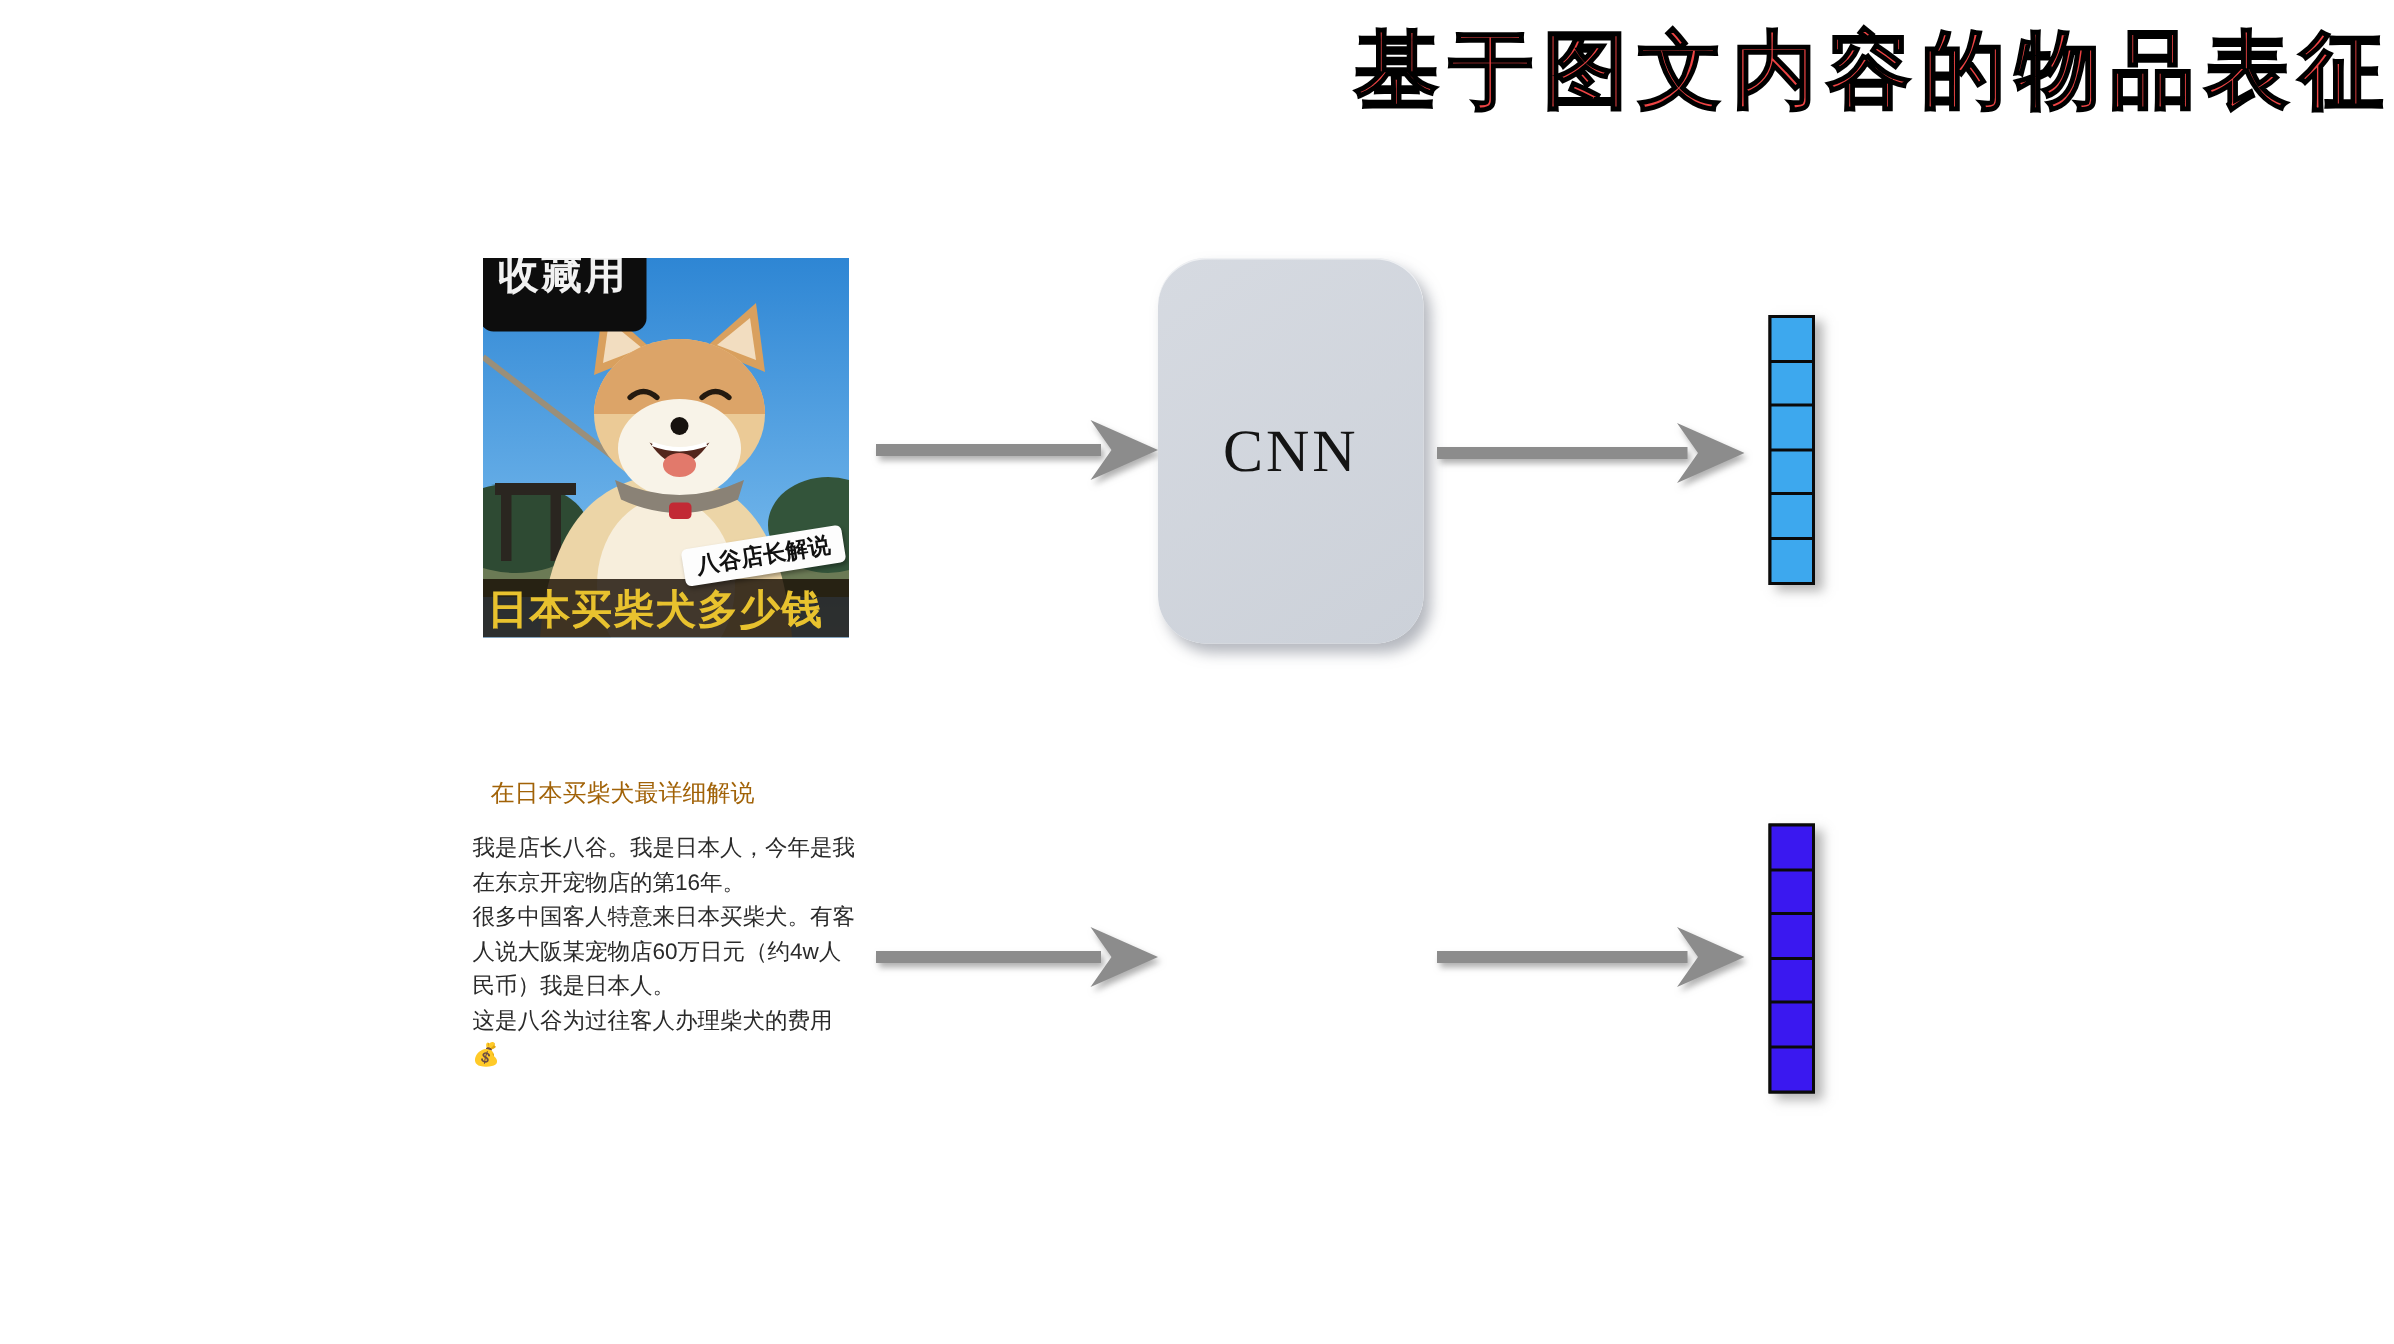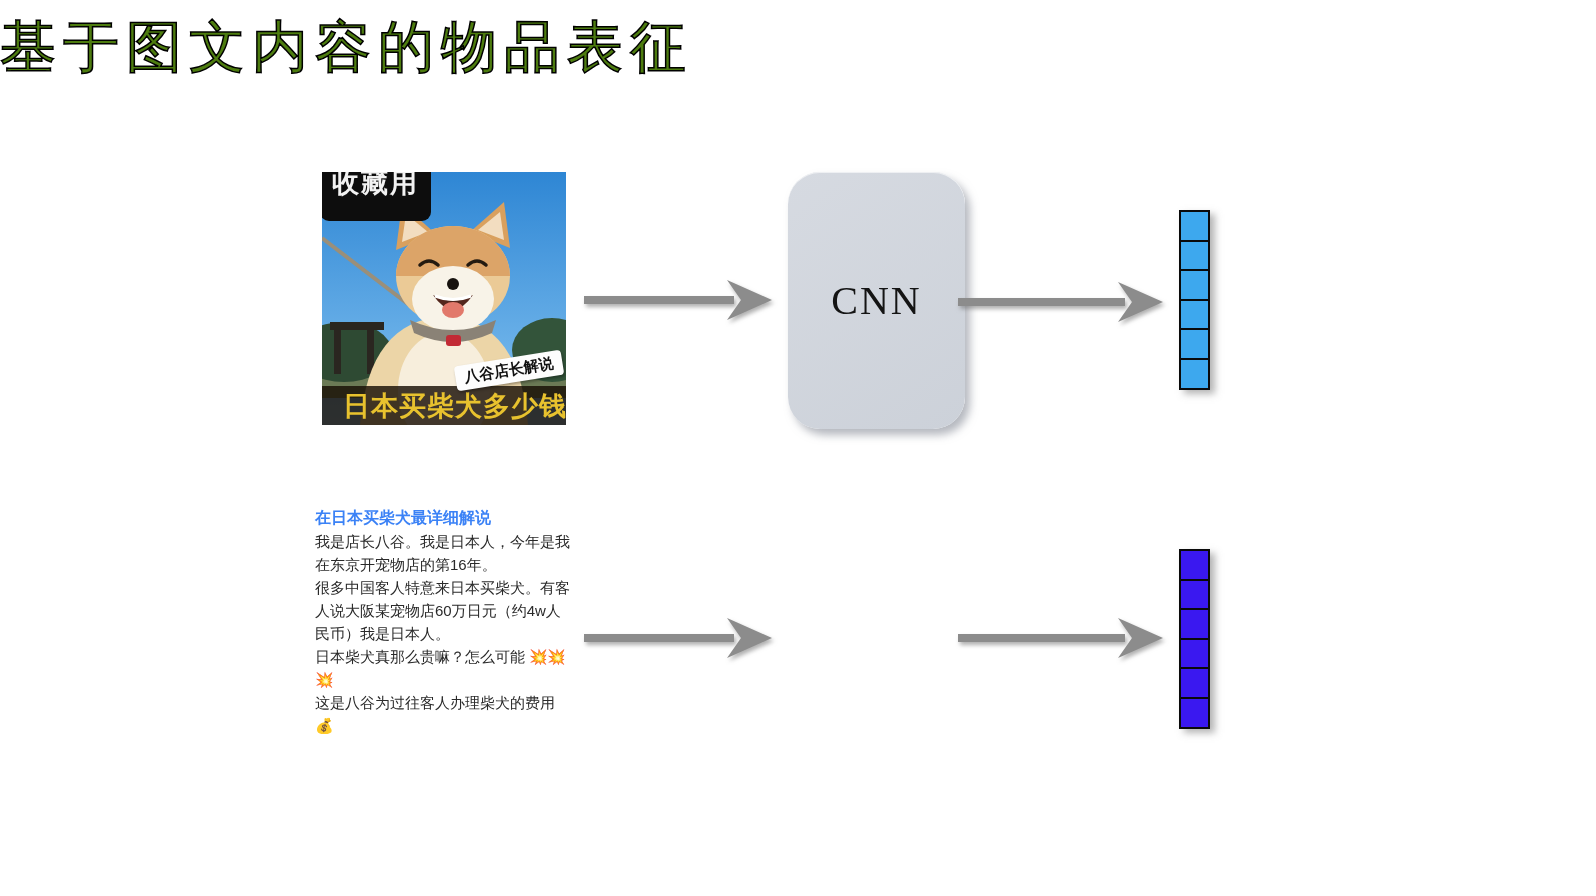--- a/index.html
+++ b/index.html
@@ -2,23 +2,23 @@
 <html><head>
 <meta charset="utf-8">
 <style>
   html,body{margin:0;padding:0;background:#ffffff;}
   .stage{
     position:relative;width:1596px;height:896px;background:#ffffff;overflow:hidden;
     font-family:"Liberation Sans","DejaVu Sans",sans-serif;
   }
   
   .page-title{
-    position:absolute;top:10px;left:0;width:100%;text-align:left;
+    position:absolute;top:10px;left:0;width:100%;text-align:right;
     font-family:"DejaVu Serif","Liberation Serif",serif;
-    font-weight:400;font-size:56px;letter-spacing:7px;color:#4d7c0f;
+    font-weight:700;font-size:56px;letter-spacing:7px;color:#ef4444;
     -webkit-text-stroke:1.5px #000;
   }
   
   .image-card{
     position:absolute;left:322px;top:172px;width:244px;height:253px;
     overflow:hidden;background:#4a9be0;
   }
   .image-card svg{position:absolute;left:0;top:0;}
   .badge{
     position:absolute;left:-2px;top:-10px;z-index:3;
@@ -29,38 +29,38 @@
     position:absolute;right:3px;bottom:42px;z-index:3;
     background:#fdfdfd;color:#111;border-radius:4px;
     font-size:15px;font-weight:bold;padding:3px 9px;
     transform:rotate(-9deg);box-shadow:1px 2px 3px rgba(0,0,0,0.35);
     white-space:nowrap;
   }
   .caption-banner{
     position:absolute;left:0;bottom:0;width:100%;height:39px;z-index:2;
     background:rgba(24,15,5,0.82);
     color:#e8c22e;font-size:27px;font-weight:bold;letter-spacing:1px;
-    display:flex;align-items:center;padding-left:21px;box-sizing:border-box;
+    display:flex;align-items:center;padding-left:3px;box-sizing:border-box;
     white-space:nowrap;
   }
   
   .text-card{
     position:absolute;left:315px;top:506px;width:258px;
     color:#2a2a2a;font-size:15px;line-height:23px;
   }
-  .text-card .heading{font-weight:bold;color:#3b82f6;font-size:16px;line-height:24px;margin:0;}
+  .text-card .heading{font-weight:normal;color:#a16207;font-size:16px;line-height:24px;margin:12px;}
   .text-card p{margin:0;}
   
   .encoder-box{
     position:absolute;width:177px;height:257px;border-radius:32px;
     background:linear-gradient(145deg,#d6dae1 0%,#ccd1d9 100%);
     box-shadow:5px 6px 9px rgba(120,126,138,0.55), inset 0 1px 0 rgba(255,255,255,0.6);
     display:flex;align-items:center;justify-content:center;
     font-family:"Liberation Serif","DejaVu Serif",serif;
-    font-size:40px;color:#141414;letter-spacing:2px;margin-left:16px;
+    font-size:40px;color:#141414;letter-spacing:2px;
   }
   .cnn-box{left:772px;top:172px;}
   .bert-box{left:772px;top:505px;}
   
   .arrow{position:absolute;filter:drop-shadow(2px 3px 2px rgba(110,110,110,0.55));}
   .arrow-1{left:584px;top:277px;}
   .arrow-2{left:958px;top:279px;}
   .arrow-3{left:584px;top:615px;}
   .arrow-4{left:958px;top:615px;}
   
@@ -125,21 +125,20 @@
     </svg>
     <div class="badge">收藏用</div>
     <div class="sticker">八谷店长解说</div>
     <div class="caption-banner">日本买柴犬多少钱</div>
   </div>
 
   <div class="text-card">
     <p class="heading">在日本买柴犬最详细解说</p>
     <p>我是店长八谷。我是日本人，今年是我在东京开宠物店的第16年。</p>
     <p>很多中国客人特意来日本买柴犬。有客人说大阪某宠物店60万日元（约4w人民币）我是日本人。</p>
-    <p>日本柴犬真那么贵嘛？怎么可能 💥💥💥</p>
     <p>这是八谷为过往客人办理柴犬的费用 💰</p>
   </div>
 
   <svg class="arrow arrow-1" width="188" height="46" viewBox="0 0 188 46">
     <rect x="0" y="19" width="150" height="8" fill="#8C8C8C"></rect>
     <polygon points="143,3 188,23 143,43 157,23" fill="#8C8C8C"></polygon>
   </svg>
 
   <div class="encoder-box cnn-box">
     <span>CNN</span>

